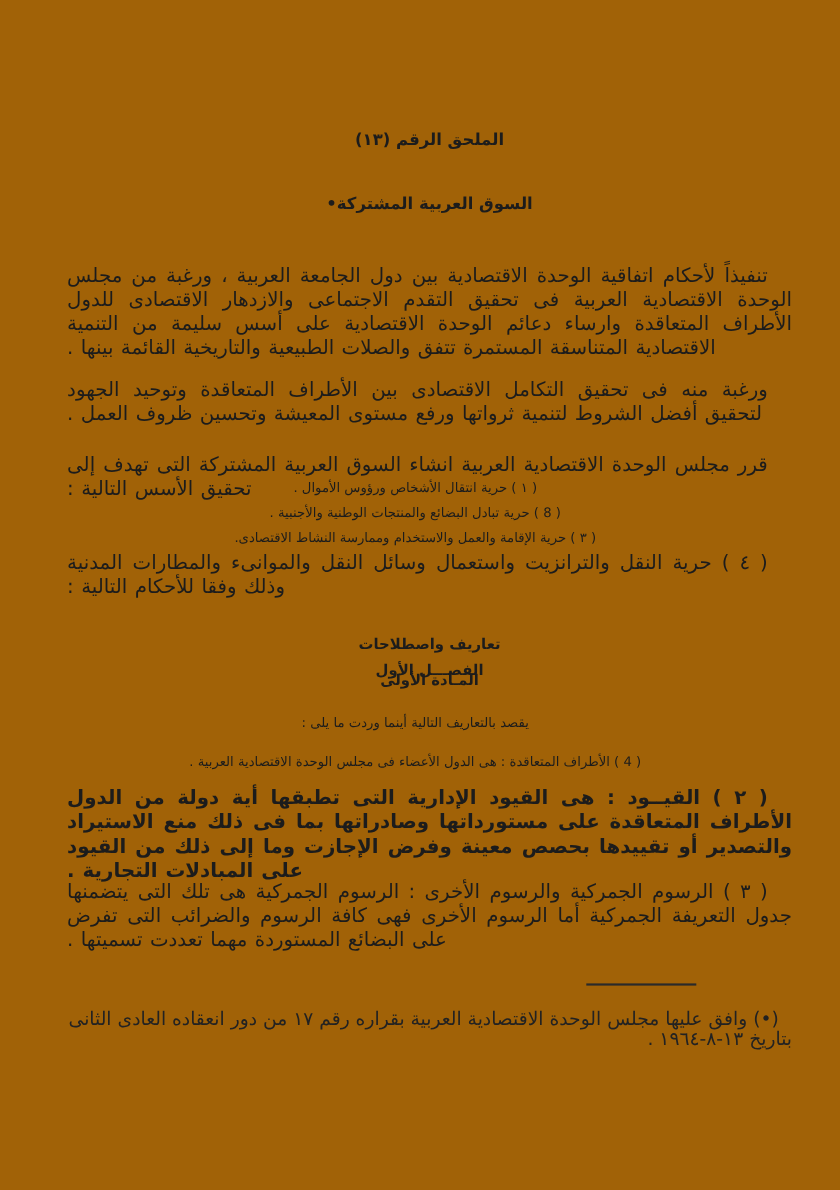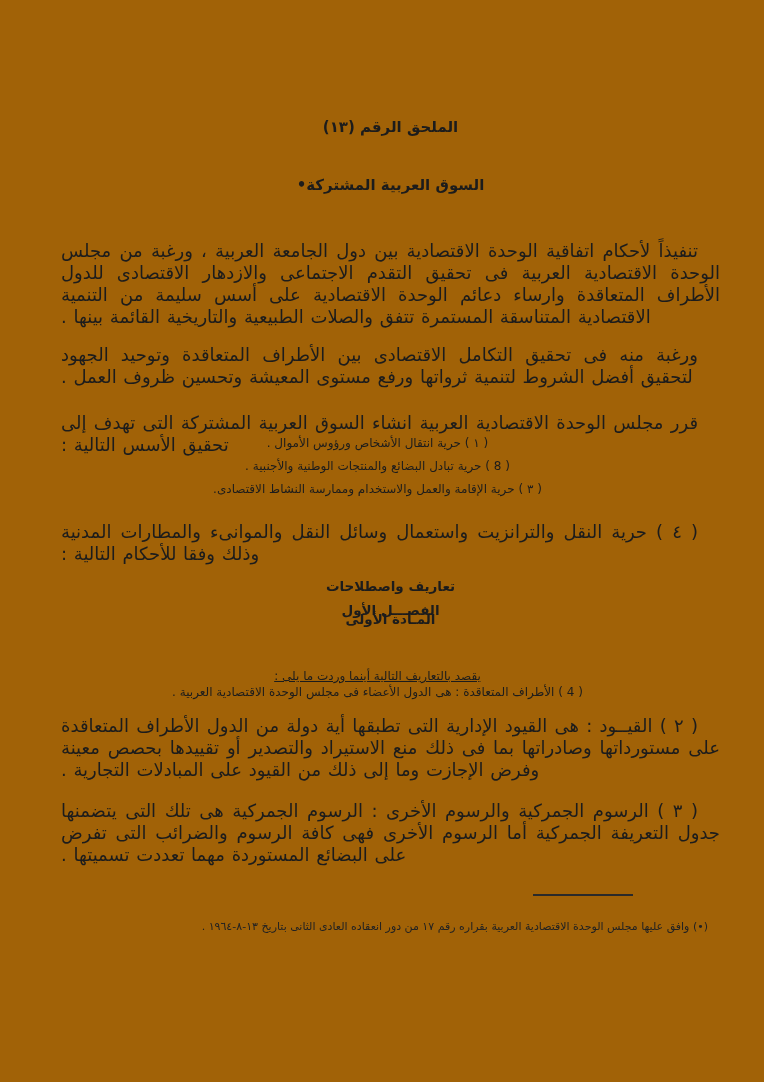--- a/index.html
+++ b/index.html
@@ -46,21 +46,21 @@
   .heading {
     font-weight: bold;
     font-size: 13.5px;
     text-align: center;
   }
   .sep-rule {
     height: 2px;
     background: #2a2a2a;
   }
   .footnote {
-    font-size: 11px;
+    font-size: 17px;
     line-height: 18px;
     text-align: right;
     text-indent: 12px;
     color: #222222;
   }
 </style>
 </head>
 <body>
 
 <div class="page">
@@ -74,33 +74,33 @@
   <div class="abs col para" style="top:344px;">ورغبة منه فى تحقيق التكامل الاقتصادى بين الأطراف المتعاقدة وتوحيد الجهود لتحقيق أفضل الشروط لتنمية ثرواتها ورفع مستوى المعيشة وتحسين ظروف العمل .</div>
 
   <div class="abs col para" style="top:412px;margin-left:28px;">قرر مجلس الوحدة الاقتصادية العربية انشاء السوق العربية المشتركة التى تهدف إلى تحقيق الأسس التالية :</div>
 
   <div class="abs col line-r" style="top:432px;">( ١ ) حرية انتقال الأشخاص ورؤوس الأموال .</div>
 
   <div class="abs col line-r" style="top:455px;">( 8 ) حرية تبادل البضائع والمنتجات الوطنية والأجنبية .</div>
 
   <div class="abs col line-r" style="top:478px;">( ٣ ) حرية الإقامة والعمل والاستخدام وممارسة النشاط الاقتصادى.</div>
 
-  <div class="abs col para" style="top:501px;margin-top:20px;">( ٤ ) حرية النقل والترانزيت واستعمال وسائل النقل والموانىء والمطارات المدنية وذلك وفقا للأحكام التالية :</div>
+  <div class="abs col para" style="top:501px;">( ٤ ) حرية النقل والترانزيت واستعمال وسائل النقل والموانىء والمطارات المدنية وذلك وفقا للأحكام التالية :</div>
 
   <div class="abs col heading" style="top:554px;margin-top:48px;">الفصـــل الأول</div>
 
   <div class="abs col heading" style="top:578px;">تعاريف واصطلاحات</div>
 
   <div class="abs col heading" style="top:611px;">المـادة الأولى</div>
 
-  <div class="abs col line-r" style="top:665px;text-decoration:underline;">يقصد بالتعاريف التالية أينما وردت ما يلى :</div>
+  <div class="abs col line-r" style="top:646px;">يقصد بالتعاريف التالية أينما وردت ما يلى :</div>
 
   <div class="abs col line-r" style="top:681px;">( 4 ) الأطراف المتعاقدة : هى الدول الأعضاء فى مجلس الوحدة الاقتصادية العربية .</div>
 
-  <div class="abs col para" style="top:715px;">( ٢ ) القيــود : هى القيود الإدارية التى تطبقها أية دولة من الدول الأطراف المتعاقدة على مستورداتها وصادراتها بما فى ذلك منع الاستيراد والتصدير أو تقييدها بحصص معينة وفرض الإجازت وما إلى ذلك من القيود على المبادلات التجارية .</div>
+  <div class="abs col para" style="top:715px;font-weight:bold;">( ٢ ) القيــود : هى القيود الإدارية التى تطبقها أية دولة من الدول الأطراف المتعاقدة على مستورداتها وصادراتها بما فى ذلك منع الاستيراد والتصدير أو تقييدها بحصص معينة وفرض الإجازت وما إلى ذلك من القيود على المبادلات التجارية .</div>
 
   <div class="abs col para" style="top:800px;">( ٣ ) الرسوم الجمركية والرسوم الأخرى : الرسوم الجمركية هى تلك التى يتضمنها جدول التعريفة الجمركية أما الرسوم الأخرى فهى كافة الرسوم والضرائب التى تفرض على البضائع المستوردة مهما تعددت تسميتها .</div>
 
   <div class="abs sep-rule" style="top:894px; left:533px; width:100px;"></div>
 
   <div class="abs col footnote" style="top:918px;">(•) وافق عليها مجلس الوحدة الاقتصادية العربية بقراره رقم ١٧ من دور انعقاده العادى الثانى بتاريخ ١٣-٨-١٩٦٤ .</div>
 
 </div>
 
 </body></html>

